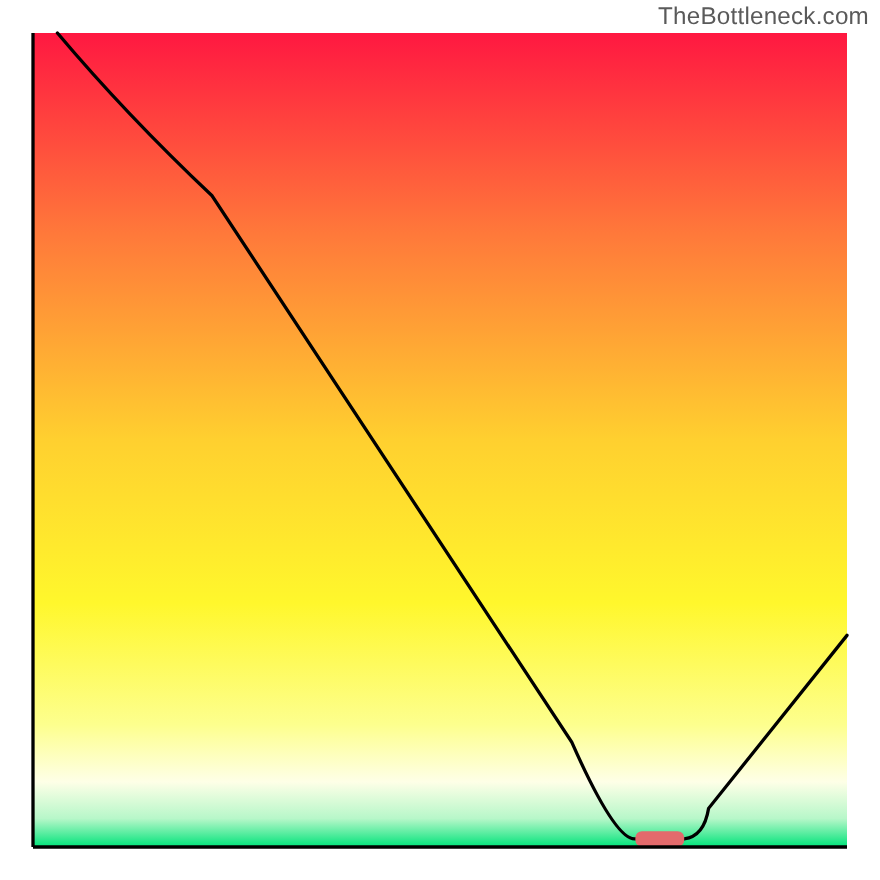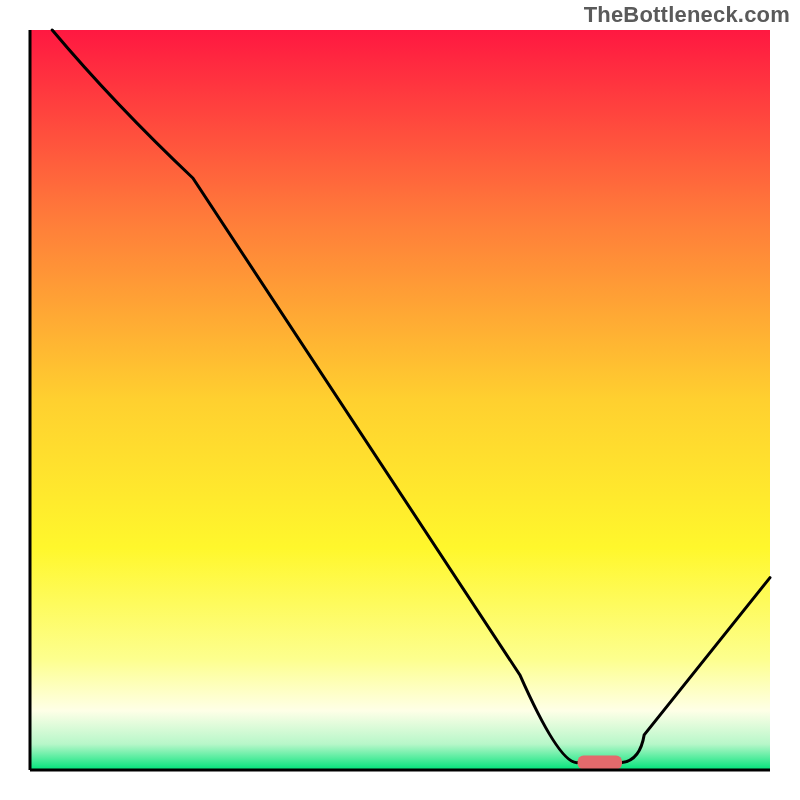--- a/index.html
+++ b/index.html
@@ -13,21 +13,21 @@
   .container {
     position: relative;
     width: 800px;
     height: 800px;
   }
   .watermark {
     position: absolute;
     top: 2px;
     right: 10px;
     font-size: 22px;
-    font-weight: 700;
+    font-weight: 400;
     color: #5a5a5a;
     letter-spacing: 0.2px;
   }
   svg {
     position: absolute;
     top: 0;
     left: 0;
   }
 </style>
 </head>

